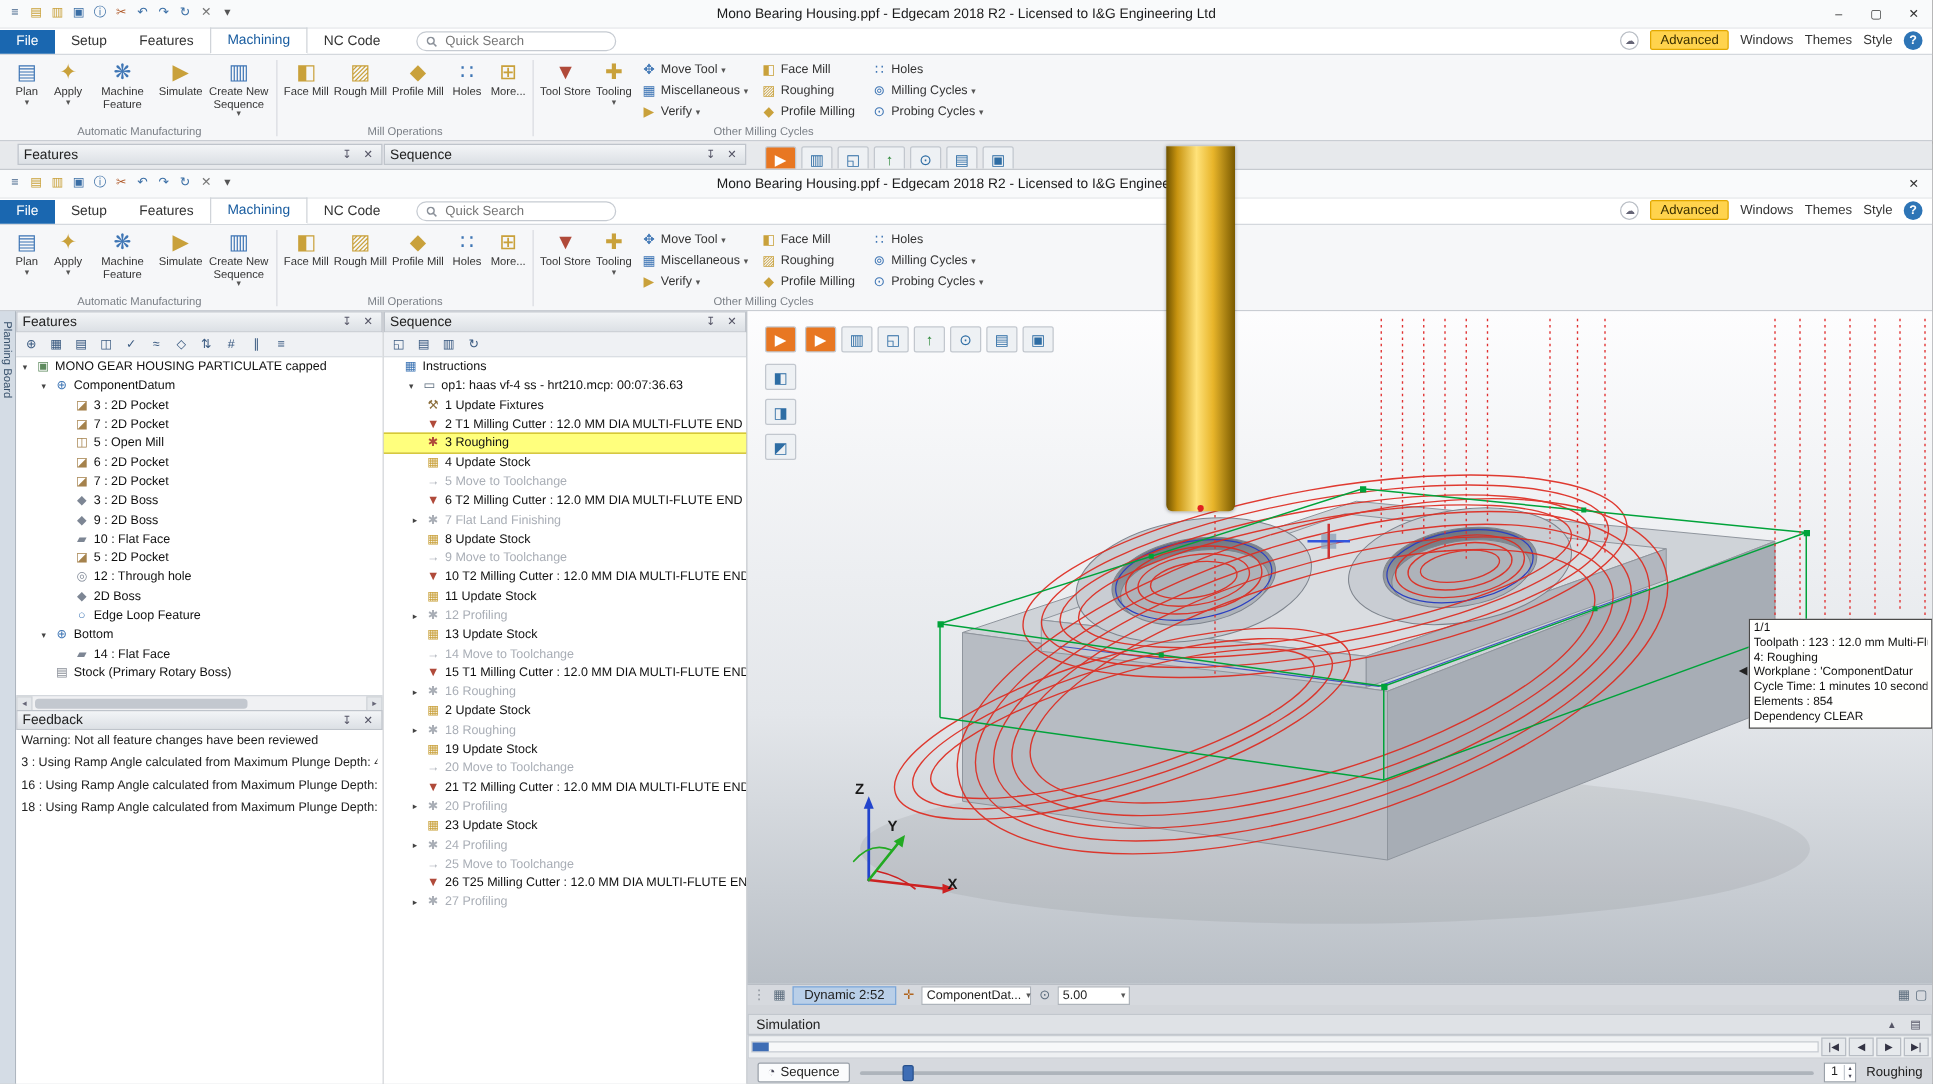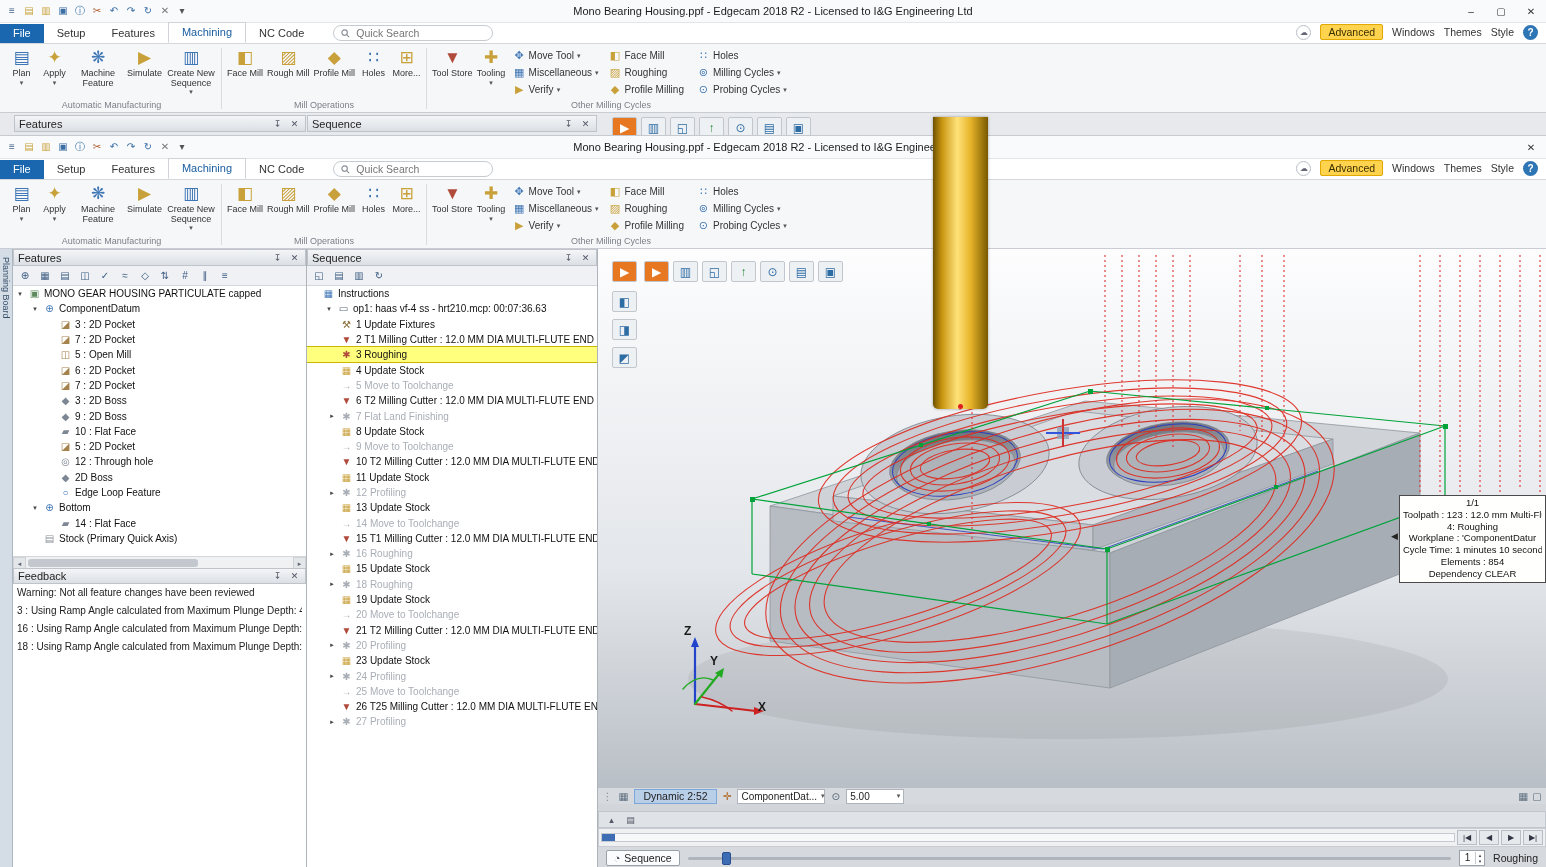--- a/index.html
+++ b/index.html
@@ -61,21 +61,21 @@
   .hscroll{height:12px;background:#f0f1f3;border-top:1px solid #d4d8dd;display:flex;align-items:center;}
   .harrow{width:13px;height:12px;font-size:7px;line-height:12px;text-align:center;color:#667;background:#e4e7ea;border:1px solid #cfd3d8;}
   .hthumb{height:8px;background:#c3c8cf;border-radius:3px;flex:0 0 170px;margin:0 2px;}
   .feedlines{padding:3px 4px;font-size:10px;color:#222;background:#fff;height:100%;}
   .feedline{white-space:nowrap;overflow:hidden;margin-bottom:7px;}
 
   
   .viewport{background:linear-gradient(#fdfdfe,#c0c5cb);overflow:hidden;}
   .vicon{width:25px;height:21px;border:1px solid #c2c7ce;background:#eef1f4;color:#2e6da4;font-size:12px;text-align:center;line-height:20px;border-radius:2px;flex:none;}
   .vrow{display:flex;gap:4px;}
-  .infobox{background:#fffffe;border:1px solid #4a4a4a;font-size:9.5px;line-height:11.8px;color:#111;padding:1px 3px;white-space:nowrap;overflow:hidden;text-align:center;}
+  .infobox{background:#fffffe;border:1px solid #4a4a4a;font-size:9.5px;line-height:11.8px;color:#111;padding:1px 3px;white-space:nowrap;overflow:hidden;}
   .infoline{overflow:hidden;}
   .info-arrow{font-size:9px;color:#222;}
 
   
   .statusrow{background:#d6d9de;border-top:1px solid #b9bec5;display:flex;align-items:center;gap:6px;padding:0 4px;font-size:10.5px;color:#222;}
   .segsel{background:#b9cfe8;border:1px solid #7da7d8;padding:0 8px;height:15px;line-height:14px;display:flex;align-items:center;gap:4px;}
   .combo{background:#fff;border:1px solid #aeb4bb;height:15px;display:flex;align-items:center;padding:0 3px;gap:4px;font-size:10px;color:#222;}
   .combo .dd{margin-left:auto;}
   .simheader{background:#dfe2e6;border:1px solid #c2c7cd;display:flex;align-items:center;font-size:11px;color:#222;padding:0 6px;gap:6px;}
   .scrub{background:#eef0f2;border:1px solid #c9cdd3;display:flex;align-items:center;padding:0 2px;gap:2px;}
@@ -619,21 +619,21 @@
 
             <div class="trow lv2">
               <span class="exp"></span>
               <span class="nicon" style="color: rgb(125, 134, 148);">▰</span>
               <span>14 : Flat Face</span>
             </div>
 
             <div class="trow lv1">
               <span class="exp"></span>
               <span class="nicon" style="color: rgb(138, 143, 152);">▤</span>
-              <span>Stock (Primary Quick Axis)</span>
+              <span>Stock (Primary Rotary Boss)</span>
             </div>
           </div>
         <div class="hscroll">
           <span class="harrow">◂</span>
           <div class="hthumb"></div>
           <div style="flex:1"></div>
           <span class="harrow">▸</span>
         </div>
       </div>
 
@@ -770,21 +770,21 @@
 
               <div class="trow seqrow seqindent dim">
                 <span class="exp">▸</span>
                 <span class="nicon" style="color: rgb(169, 174, 182);">✱</span>
                 <span>16 Roughing</span>
               </div>
 
               <div class="trow seqrow seqindent normal">
                 <span class="exp"></span>
                 <span class="nicon" style="color: rgb(201, 161, 59);">▦</span>
-                <span>15 Update Stock</span>
+                <span>2 Update Stock</span>
               </div>
 
               <div class="trow seqrow seqindent dim">
                 <span class="exp">▸</span>
                 <span class="nicon" style="color: rgb(169, 174, 182);">✱</span>
                 <span>18 Roughing</span>
               </div>
 
               <div class="trow seqrow seqindent normal">
                 <span class="exp"></span>
@@ -1034,20 +1034,21 @@
         <div style="margin-left:auto;display:flex;gap:4px;">
 
         <span style="color:#5a6b7c">▦</span>
             <span style="color:#5a6b7c">▢</span>
           </div>
       </div>
 
       <div class="abs" style="left:598px;top:555px;width:948px;height:7px;background:#d2d5da;"></div>
 
       <div class="simheader abs" style="left:598px;top:562px;width:948px;height:17px;">
+        <span class="ph-title">Simulation</span>
         <span class="ph-icon">▴</span>
         <span class="ph-icon">▤</span>
       </div>
       <div class="scrub abs" style="left:598px;top:579px;width:948px;height:19px;">
         <div class="scrubtrack">
             <div class="scrubfill"></div>
           </div>
         <div style="display:flex;gap:2px;">
 
         <div class="tbtn">|◀</div>

